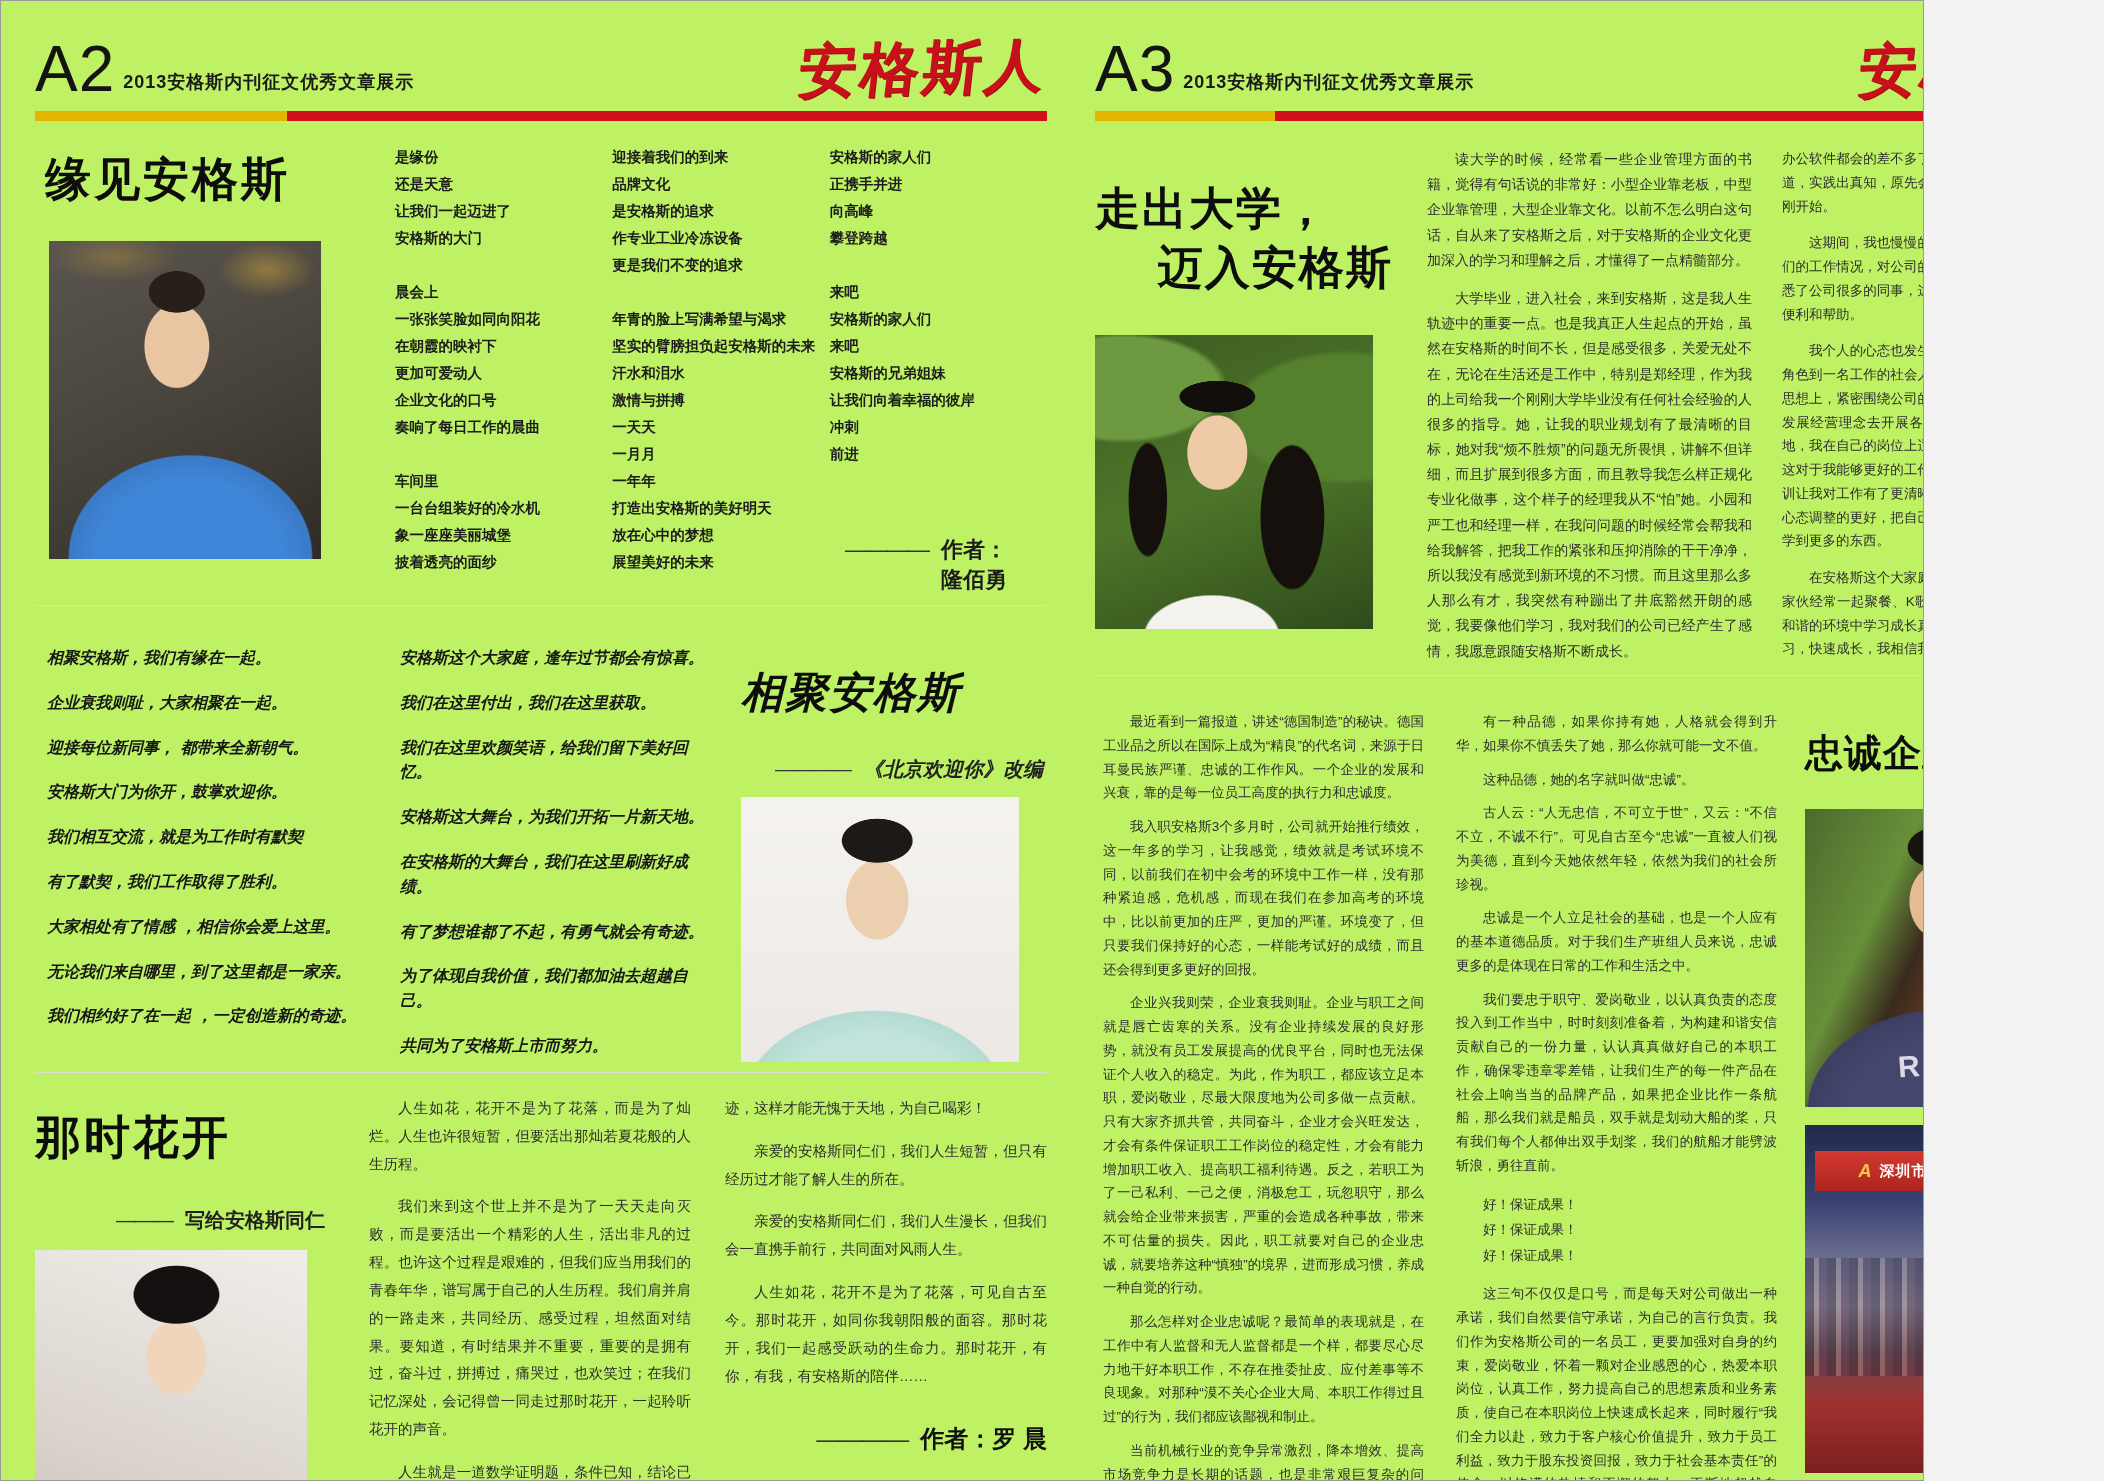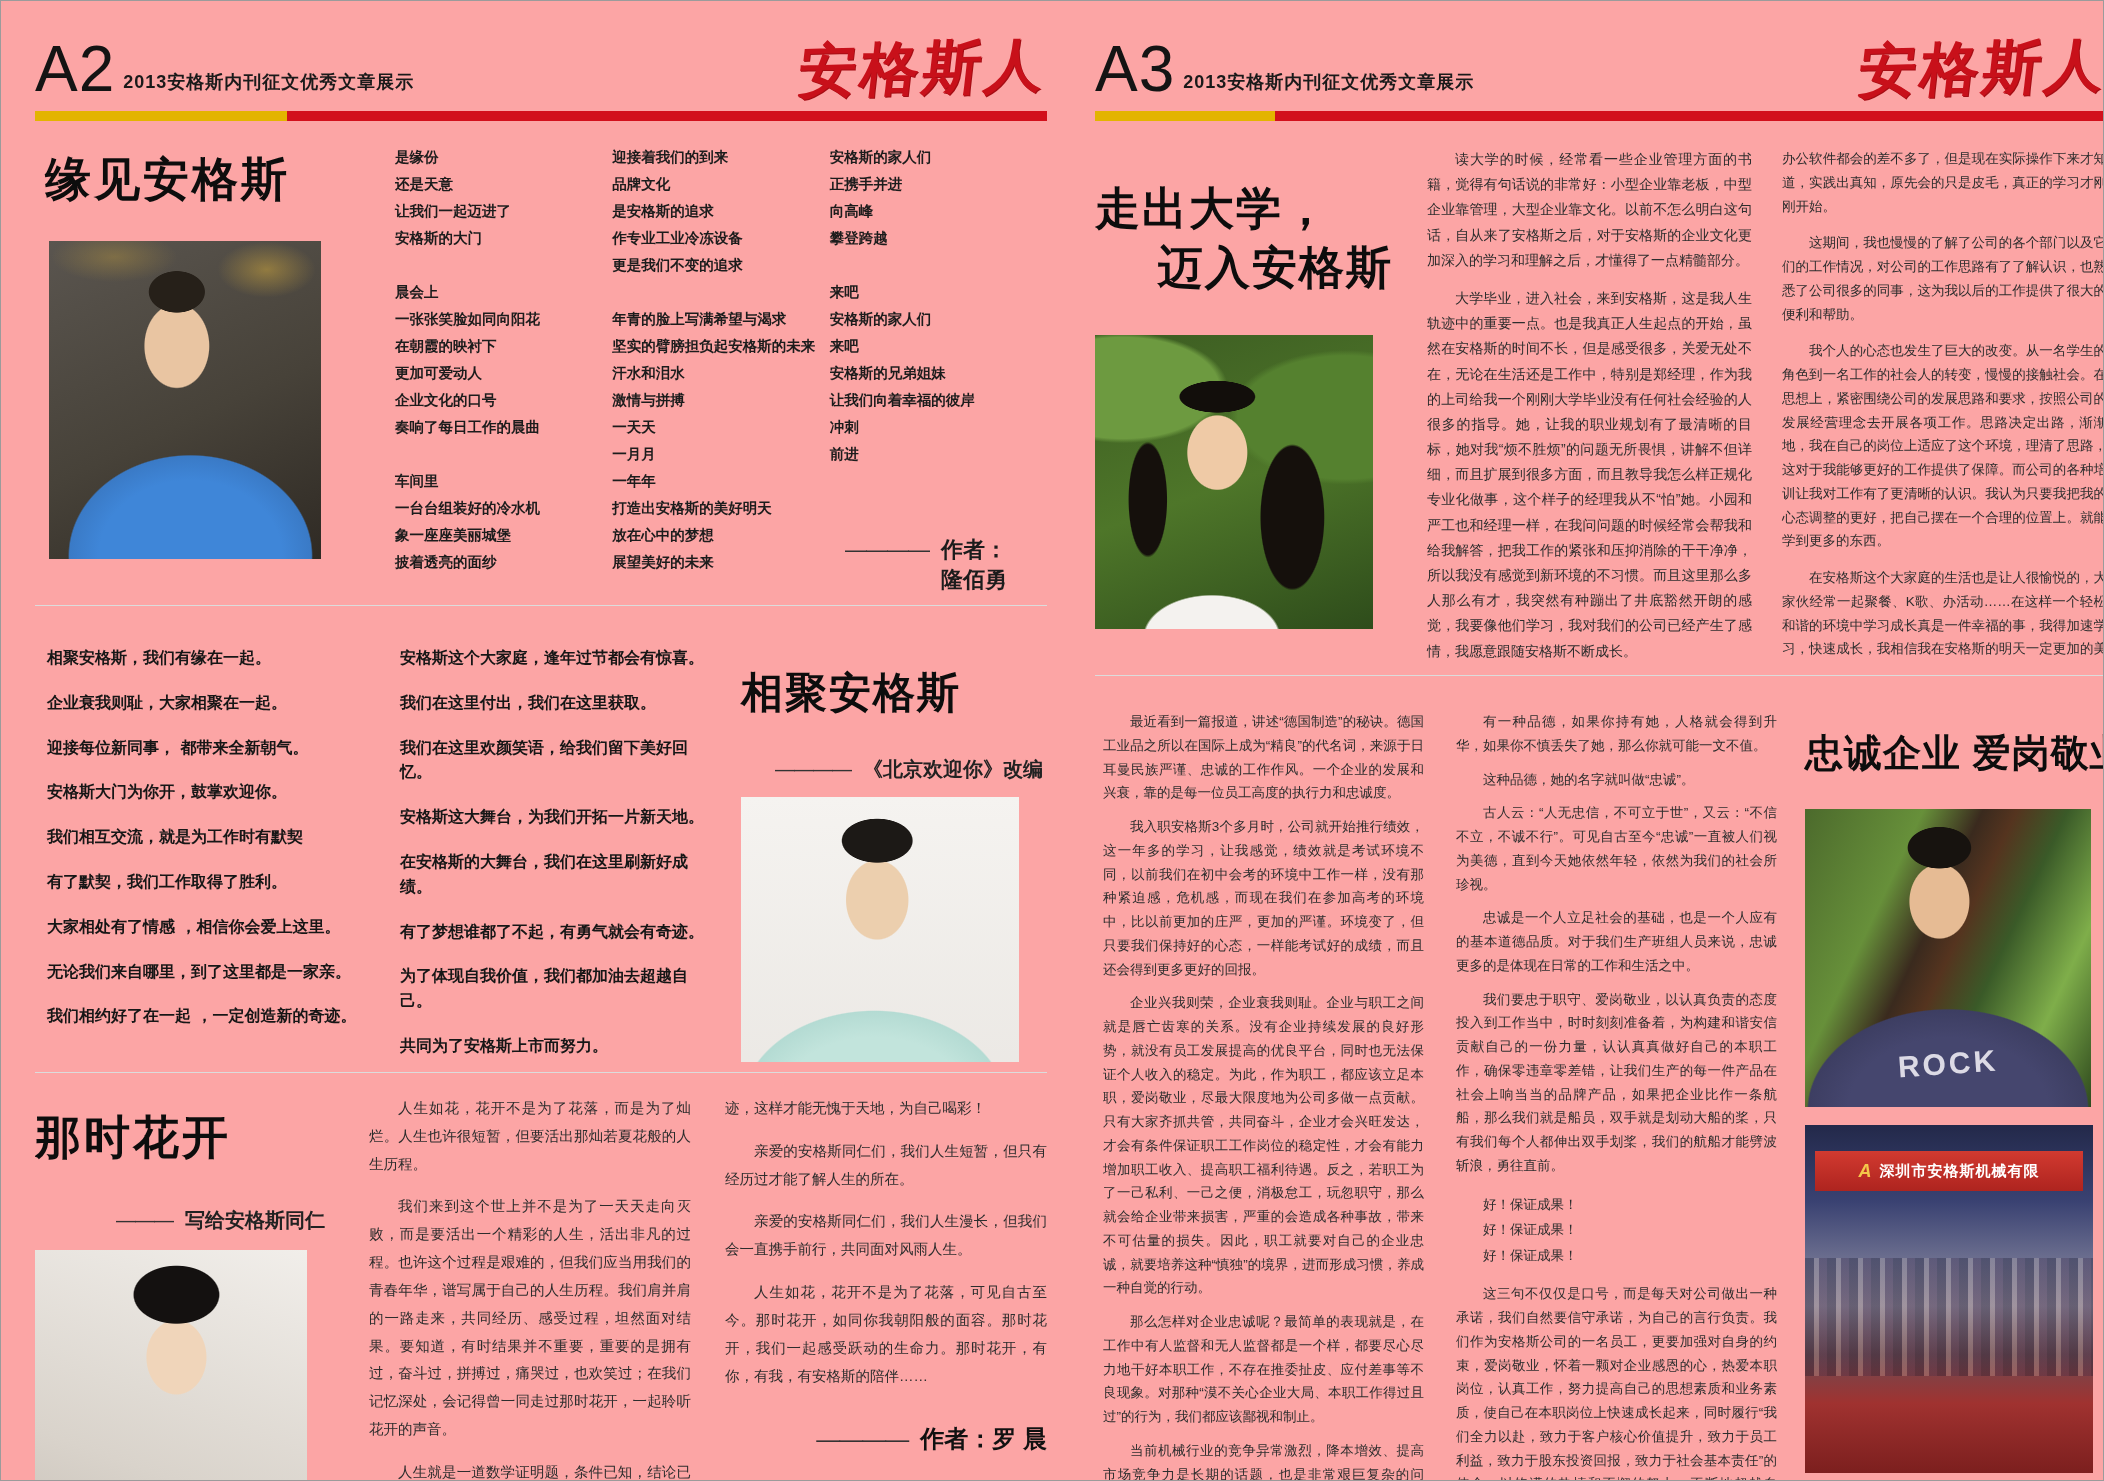--- a/index.html
+++ b/index.html
@@ -1,16 +1,16 @@
 <!DOCTYPE html>
 <html><head>
 <meta charset="utf-8">
 <style>
   html,body{margin:0;padding:0;background:#f2f2f2;}
-  .spread{position:relative;width:2104px;height:1481px;background:#fca5a5;border:1px solid #9b9b9b;
+  .spread{position:relative;width:1924px;height:1481px;background:#bef264;border:1px solid #9b9b9b;
     box-sizing:border-box;font-family:"Liberation Sans",sans-serif;color:#222;overflow:hidden;}
   .page{position:absolute;top:20px;width:1012px;}
   .page-a2{left:34px;}
   .page-a3{left:1094px;}
 
   
   .ph{display:flex;align-items:flex-end;height:78px;}
   .plabel{font-size:64px;line-height:.92;font-weight:400;color:#141414;letter-spacing:1px;}
   .psub{font-size:18px;font-weight:600;color:#1a1a1a;margin-left:8px;padding-bottom:5px;letter-spacing:1px;}
   .plogo{margin-left:auto;color:#c8101a;font-size:58px;line-height:1;font-weight:bold;
@@ -31,21 +31,21 @@
   .poem-sec{height:452px;margin-top:22px;}
   .poem-left{width:300px;flex:none;}
   .poem-title{font-size:46px;letter-spacing:3px;margin:6px 0 0 10px;}
   .poem-left .photo{margin:30px 0 0 14px;}
   .poem-cols{flex:1;display:flex;padding-left:60px;}
   .poem-col{flex:1;font-family:"DejaVu Serif",serif;font-weight:600;font-size:14.5px;color:#1c1c1c;display:flex;flex-direction:column;}
   .poem-line{min-height:27px;line-height:27px;}
   .poem-author{margin-top:auto;text-align:right;padding-right:40px;font-size:22px;font-weight:800;font-family:"Liberation Sans",sans-serif;}
 
   
-  .gather-sec{height:446px;}
+  .gather-sec{height:446px;font-style:italic;}
   .gather-col{flex:1;padding:30px 26px 0 12px;font-family:"DejaVu Serif",serif;font-weight:600;font-size:16px;color:#161616;}
   .couplet-line{margin-bottom:20px;line-height:1.55;}
   .gather-right{width:306px;flex:none;padding-top:14px;}
   .gather-title{font-size:42px;letter-spacing:2px;}
   .gather-sub{text-align:right;font-size:20px;font-weight:700;margin:12px 4px 14px 0;}
 
   
   .bloom-sec{height:436px;}
   .bloom-left{width:300px;flex:none;}
   .bloom-title{font-size:46px;letter-spacing:3px;margin-top:24px;}

